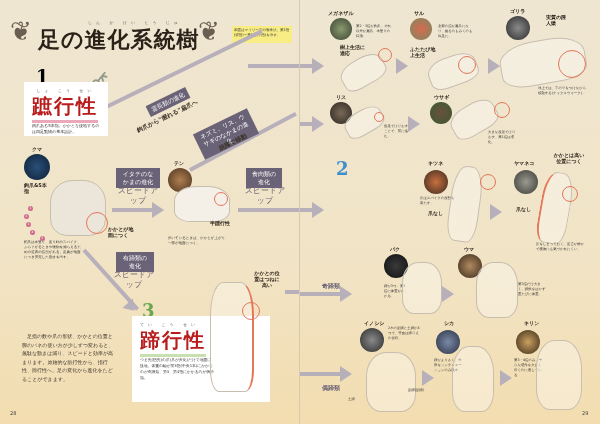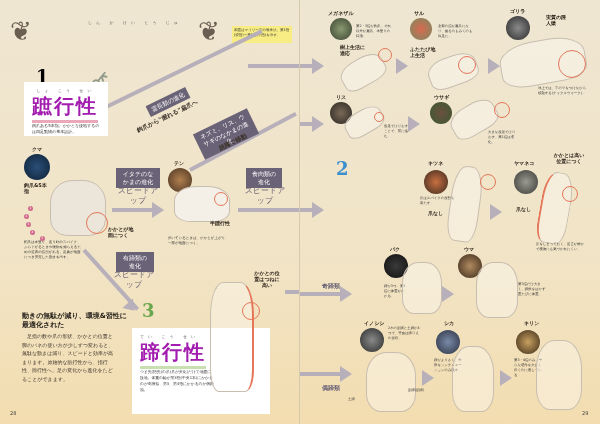--- a/index.html
+++ b/index.html
@@ -9,40 +9,41 @@
 .right{left:300px;}
 .abs{position:absolute;}
 .title{left:38px;top:25px;font-size:22px;font-weight:bold;color:#2a2118;letter-spacing:1px;font-family:"DejaVu Serif",serif;}
 .ruby{font-size:4px;color:#555;letter-spacing:4px;}
 .orn{font-size:26px;color:#6a5e52;}
 .note{left:232px;top:26px;width:60px;height:17px;background:#f8ed84;font-size:3.5px;line-height:5px;padding:2px;color:#333;}
 .pipe{background:#b7b0bb;}
 .arrow{width:0;height:0;border-top:8px solid transparent;border-bottom:8px solid transparent;border-left:12px solid #b7b0bb;}
 .card{background:#fff;padding:4px 6px;box-shadow:0 0 0 2px #fff;}
 .num{font-weight:bold;font-family:"DejaVu Serif",serif;}
-.big{font-size:20px;font-weight:bold;color:#a21caf;font-family:"DejaVu Serif",serif;letter-spacing:2px;}
+.big{font-size:20px;font-weight:bold;color:#b91c1c;font-family:"DejaVu Serif",serif;letter-spacing:2px;}
 .small{font-size:4px;line-height:6px;color:#333;}
 .tag{background:#6a6276;color:#fff;font-size:6px;padding:2px 4px;text-align:center;line-height:8px;}
 .speed{font-size:8px;color:#6f6778;text-align:center;line-height:10px;}
 .circle{border-radius:50%;background:radial-gradient(circle at 40% 40%,#8a7e70,#3a332c);}
 .ring{border:1.5px solid #e4775a;border-radius:50%;}
 .foot{background:rgba(255,255,255,0.35);border:1px solid #c8beb0;border-radius:40% 40% 30% 30%;}
 .label{font-size:5px;font-weight:bold;color:#2a2118;}
 .dot{width:5px;height:5px;border-radius:50%;background:#d16a8a;color:#fff;font-size:3px;text-align:center;line-height:5px;}
 .pgnum{font-size:5px;color:#444;}
 .heading{font-size:7px;font-weight:bold;color:#1f1a15;line-height:9px;}
 .body{font-size:5px;line-height:8.5px;color:#3a3128;}
 </style>
 </head>
 <body>
 
 <div class="page left">
   <div class="abs orn" style="left:10px;top:16px;">❦</div>
   <div class="abs orn" style="left:198px;top:16px;">❦</div>
   <div class="abs ruby" style="left:88px;top:20px;">しん か けい とう じゅ</div>
+  <div class="abs title">足の進化系統樹</div>
   <div class="abs note">本図はマイリー三の教学法。第1指(親指)〜第5指(小指)を示す。</div>
   <div class="abs" style="left:92px;top:66px;font-size:22px;color:#8f9a8b;transform:rotate(40deg);">⚷</div>
 
   <div class="abs pipe" style="left:100px;top:108px;width:180px;height:4px;transform:rotate(-26deg);transform-origin:left;"></div>
   <div class="abs pipe" style="left:248px;top:64px;width:60px;height:4px;"></div>
   <div class="abs pipe" style="left:190px;top:168px;width:120px;height:4px;transform:rotate(-28deg);transform-origin:left;"></div>
   <div class="abs pipe" style="left:112px;top:208px;width:42px;height:4px;"></div>
   <div class="abs arrow" style="left:152px;top:202px;"></div>
   <div class="abs pipe" style="left:238px;top:208px;width:62px;height:4px;"></div>
   <div class="abs pipe" style="left:84px;top:248px;width:80px;height:4px;transform:rotate(48deg);transform-origin:left;"></div>
@@ -83,29 +84,28 @@
   <div class="abs label" style="left:174px;top:160px;">テン</div>
   <div class="abs circle" style="left:168px;top:168px;width:24px;height:24px;background:radial-gradient(circle,#b08050,#4a3220);"></div>
   <div class="abs foot" style="left:174px;top:186px;width:56px;height:36px;background:#f4efe7;"></div>
   <div class="abs ring" style="left:214px;top:192px;width:14px;height:14px;"></div>
   <div class="abs label" style="left:210px;top:220px;">半蹠行性</div>
   <div class="abs small" style="left:168px;top:236px;width:64px;font-size:3.5px;line-height:5px;">歩いているときは、かかとが上がり、一部が地面につく。</div>
 
   <div class="abs label" style="left:252px;top:270px;width:30px;text-align:center;">かかとの位置はつねに高い</div>
 
   <div class="abs num" style="left:142px;top:300px;font-size:18px;color:#6aa84f;">3</div>
-  <div class="abs card" style="left:134px;top:330px;width:134px;height:82px;">
+  <div class="abs card" style="left:134px;top:318px;width:134px;height:82px;">
     <div class="ruby">てい こう せい</div>
     <div class="big" style="border-bottom:3px solid #c8e0b0;display:inline-block;">蹄行性</div>
     <div class="small" style="width:74px;font-size:3.8px;line-height:6px;">つま先(指先)の爪(爪が変化)だけで地面に接地。体重の軸が第3指(中央1本)にかかるのが奇蹄類、第3、第4指にかかるのが偶蹄類。</div>
   </div>
   <div class="abs foot" style="left:210px;top:282px;width:44px;height:110px;border-radius:30% 30% 20% 20%;border-right:2px solid #e4775a;"></div>
   <div class="abs ring" style="left:242px;top:302px;width:18px;height:18px;"></div>
 
-  <div class="abs heading" style="left:22px;top:312px;width:110px;">動きの無駄が減り、環境&amp;習性に最適化された</div>
   <div class="abs body" style="left:22px;top:332px;width:94px;text-indent:5px;">足指の数や爪の形状、かかとの位置と脚のバネの使い方が少しずつ変わると、無駄な動きは減り、スピードと効率が高まります。原始的な蹠行性から、指行性、蹄行性へ。足の変化から進化をたどることができます。</div>
 
   <div class="abs pgnum" style="left:10px;top:410px;">28</div>
 </div>
 
 <div class="page right">
 
   <div class="abs pipe" style="left:0;top:64px;width:14px;height:4px;"></div>
   <div class="abs arrow" style="left:12px;top:58px;"></div>
   <div class="abs arrow" style="left:96px;top:58px;"></div>

